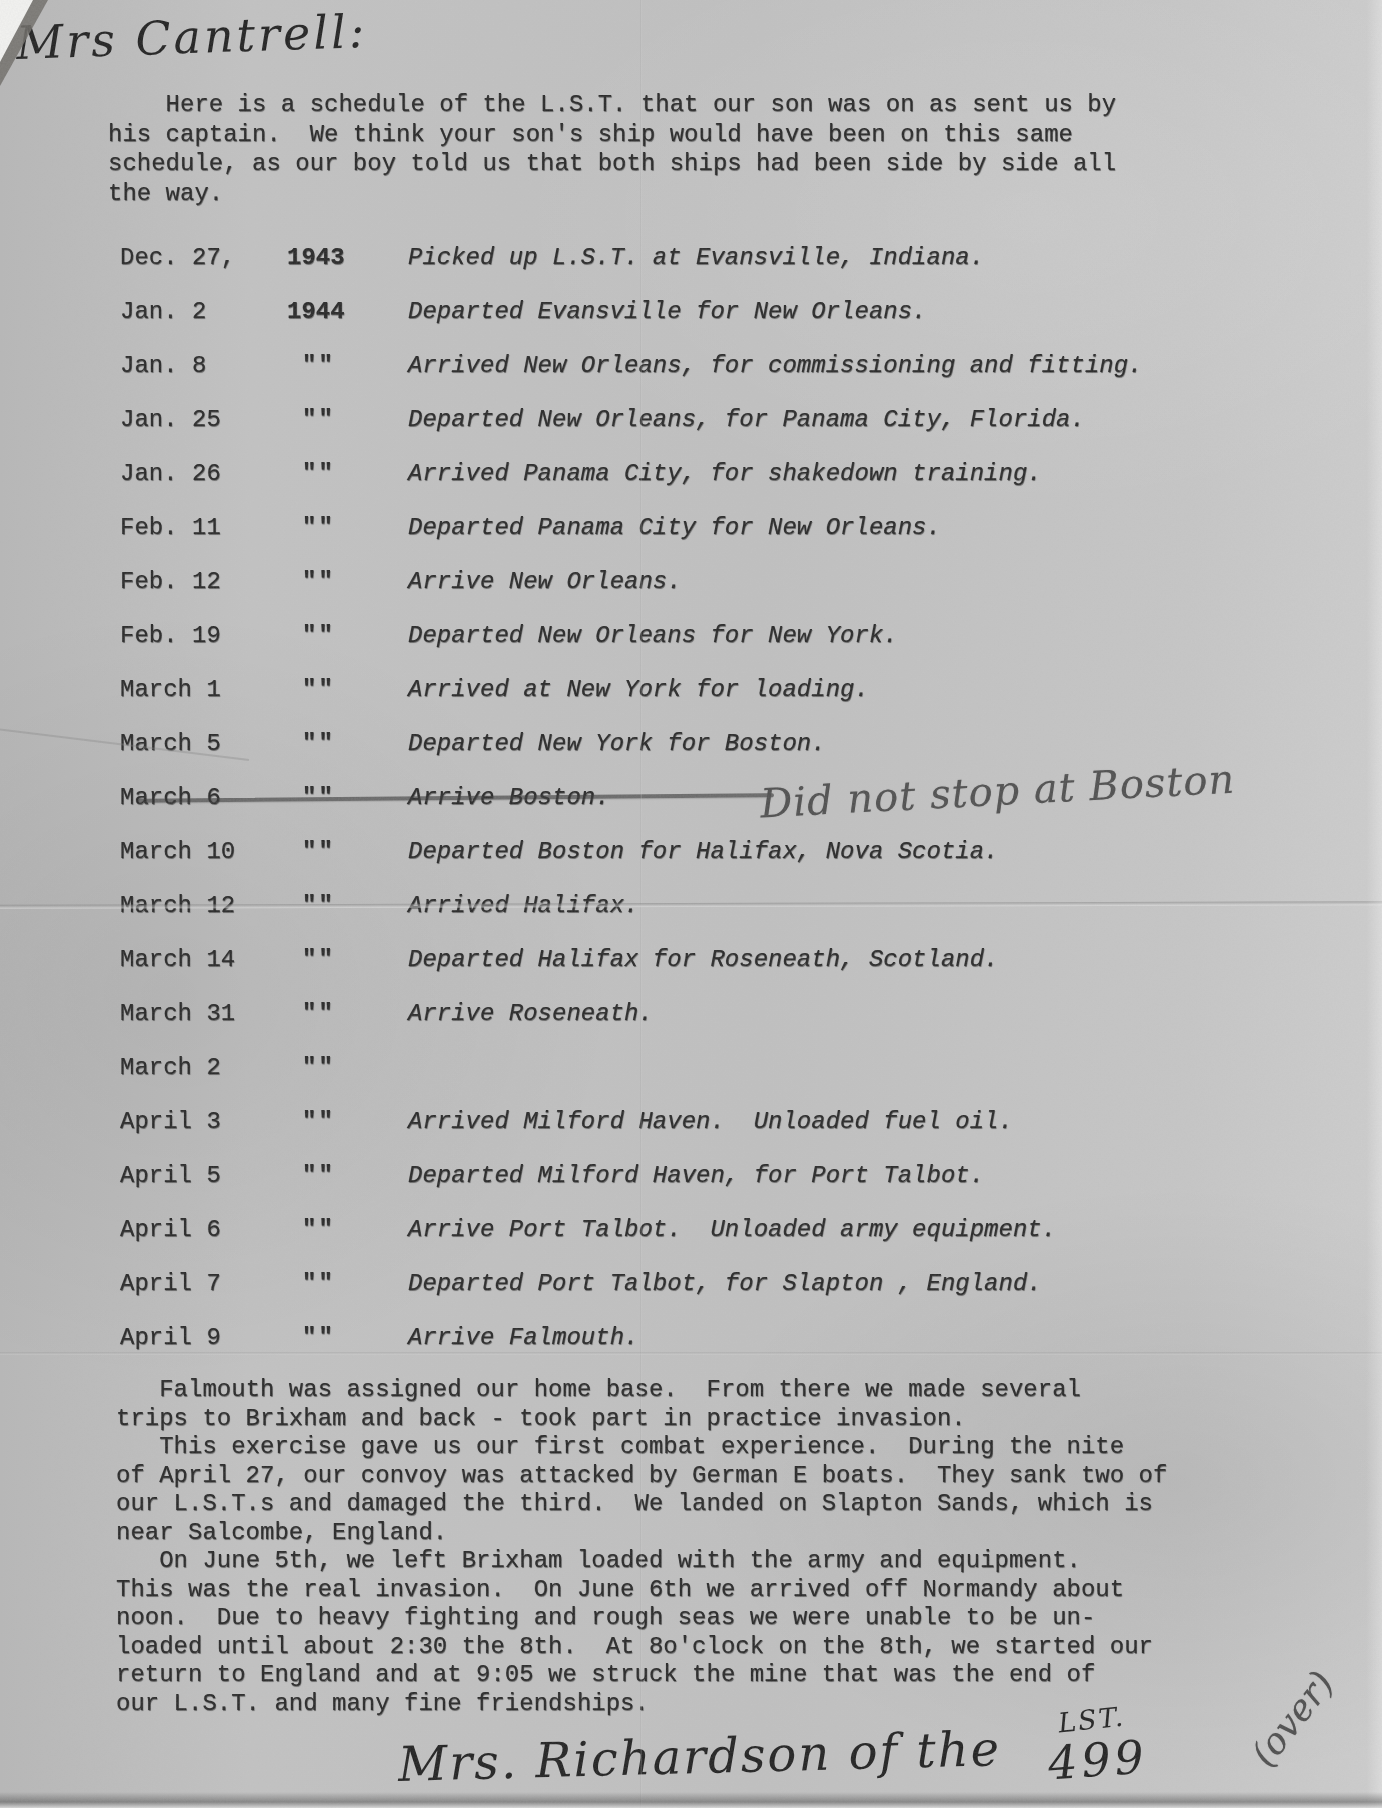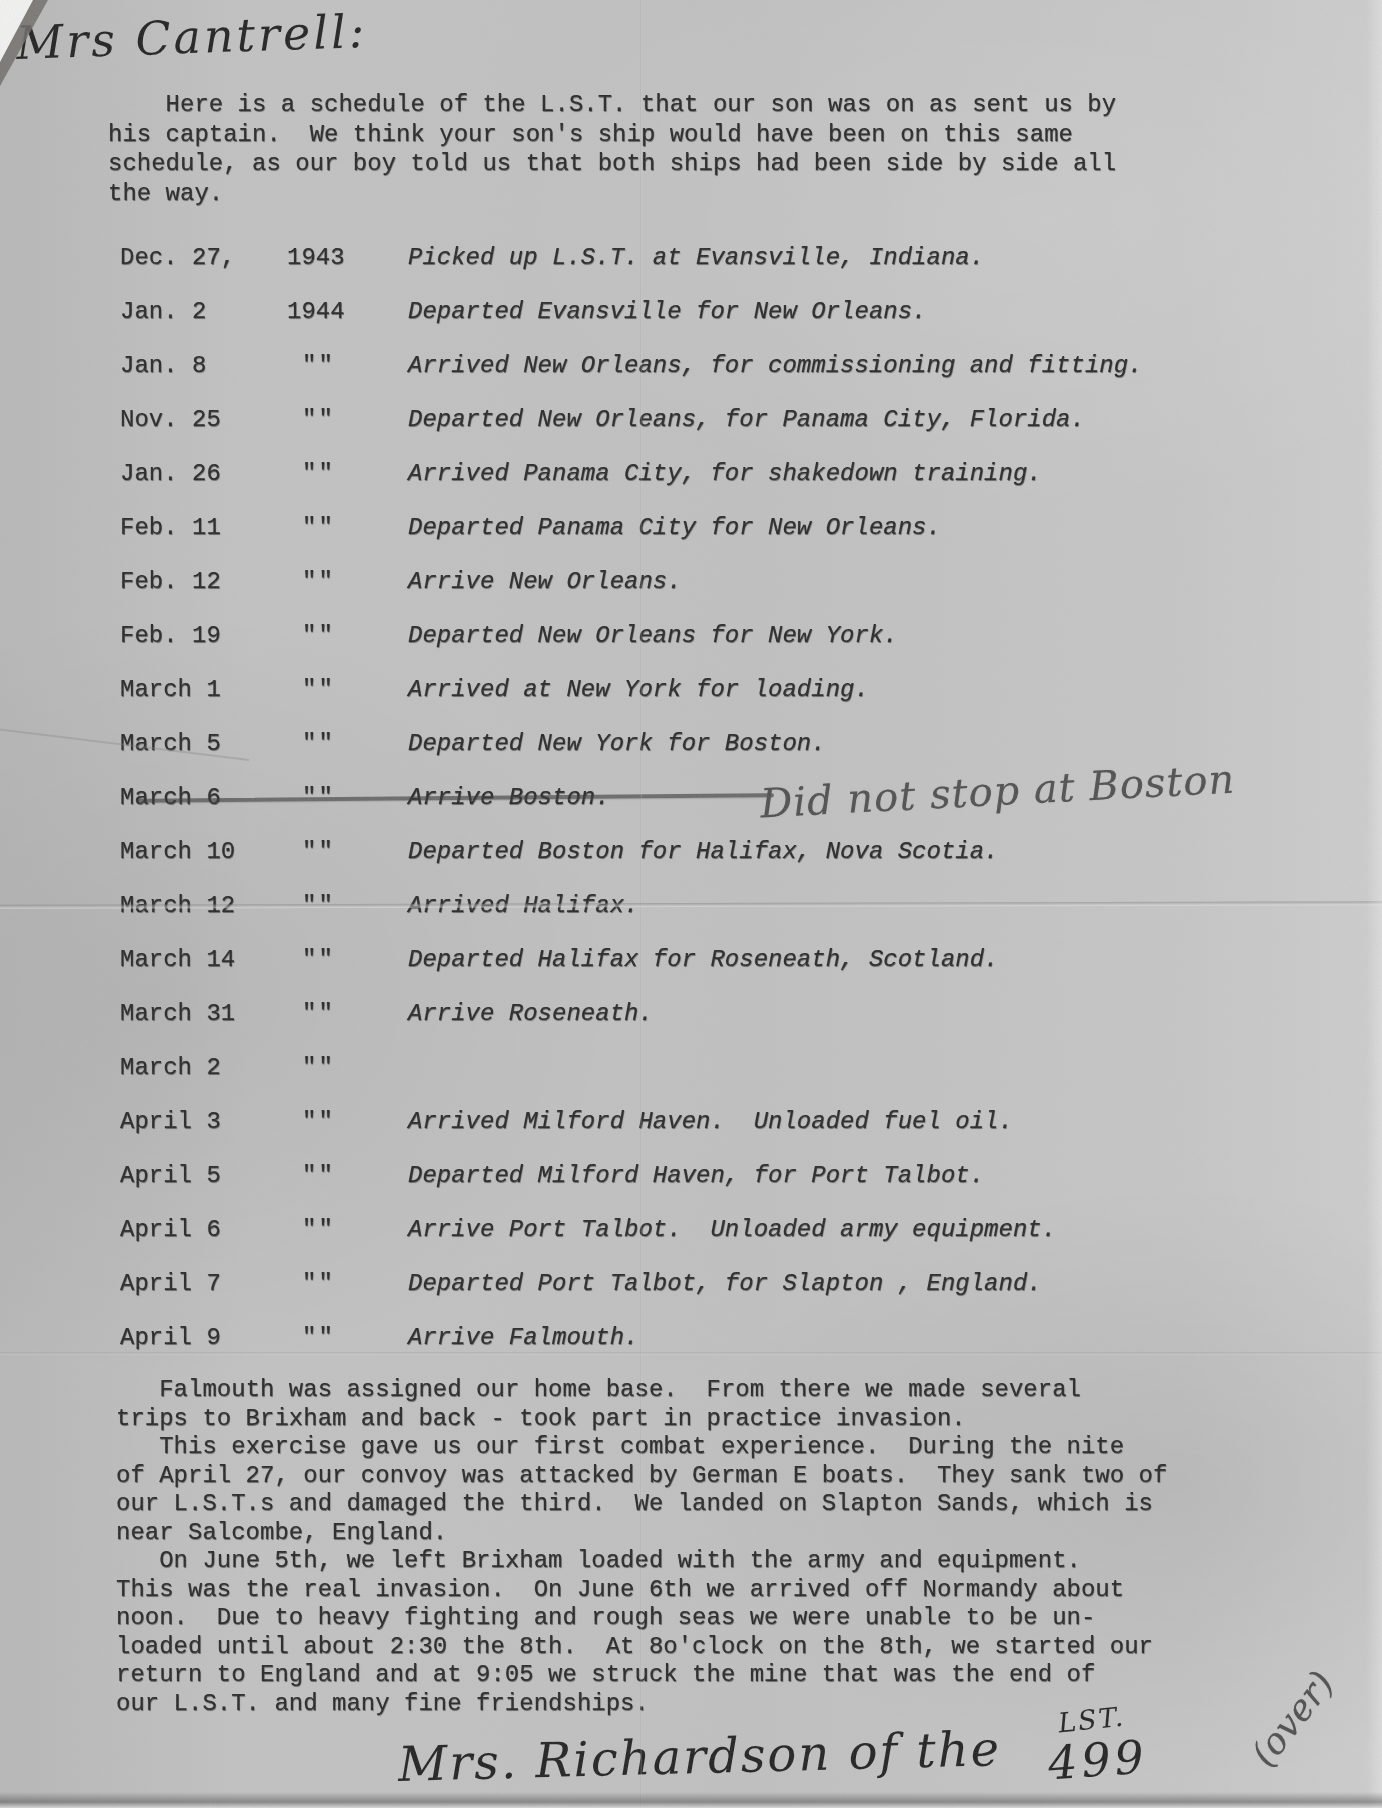--- a/index.html
+++ b/index.html
@@ -34,21 +34,21 @@
     white-space:nowrap;
   }
   .intro{
     position:absolute; left:108px; top:90px; width:1210px;
     line-height:29.5px; white-space:pre-wrap;
   }
   .schedule{ position:absolute; left:120px; top:244px; width:1180px;text-align:center; }
   .schedule-row{ position:relative; height:54px; }
   .schedule-row span{ position:absolute; top:0; white-space:pre; }
   .col-date{ left:0; }
-  .col-year{ left:167px; }
+  .col-year{ left:167px;font-weight:bold; }
   .col-year.ditto{ left:182px; letter-spacing:2px; }
   .col-entry{ left:288px;font-style:italic; }
   .strike-line{
     display:none;
     position:absolute; left:18px; top:12px;
     width:636px; height:4px;
     background:rgba(52,52,52,0.62);
     border-radius:3px;
     transform:rotate(-0.5deg);
     box-shadow:0 2px 1px -1px rgba(110,110,110,0.3);
@@ -169,21 +169,21 @@
       <span class="col-entry typed">Departed Evansville for New Orleans.</span>
 
     </div>
       <div class="schedule-row">
       <span class="col-date typed">Jan. 8</span>
       <span class="col-year typed ditto">""</span>
       <span class="col-entry typed">Arrived New Orleans, for commissioning and fitting.</span>
 
     </div>
       <div class="schedule-row">
-      <span class="col-date typed">Nov. 25</span>
+      <span class="col-date typed">Jan. 25</span>
       <span class="col-year typed ditto">""</span>
       <span class="col-entry typed">Departed New Orleans, for Panama City, Florida.</span>
 
     </div>
       <div class="schedule-row">
       <span class="col-date typed">Jan. 26</span>
       <span class="col-year typed ditto">""</span>
       <span class="col-entry typed">Arrived Panama City, for shakedown training.</span>
 
     </div>

